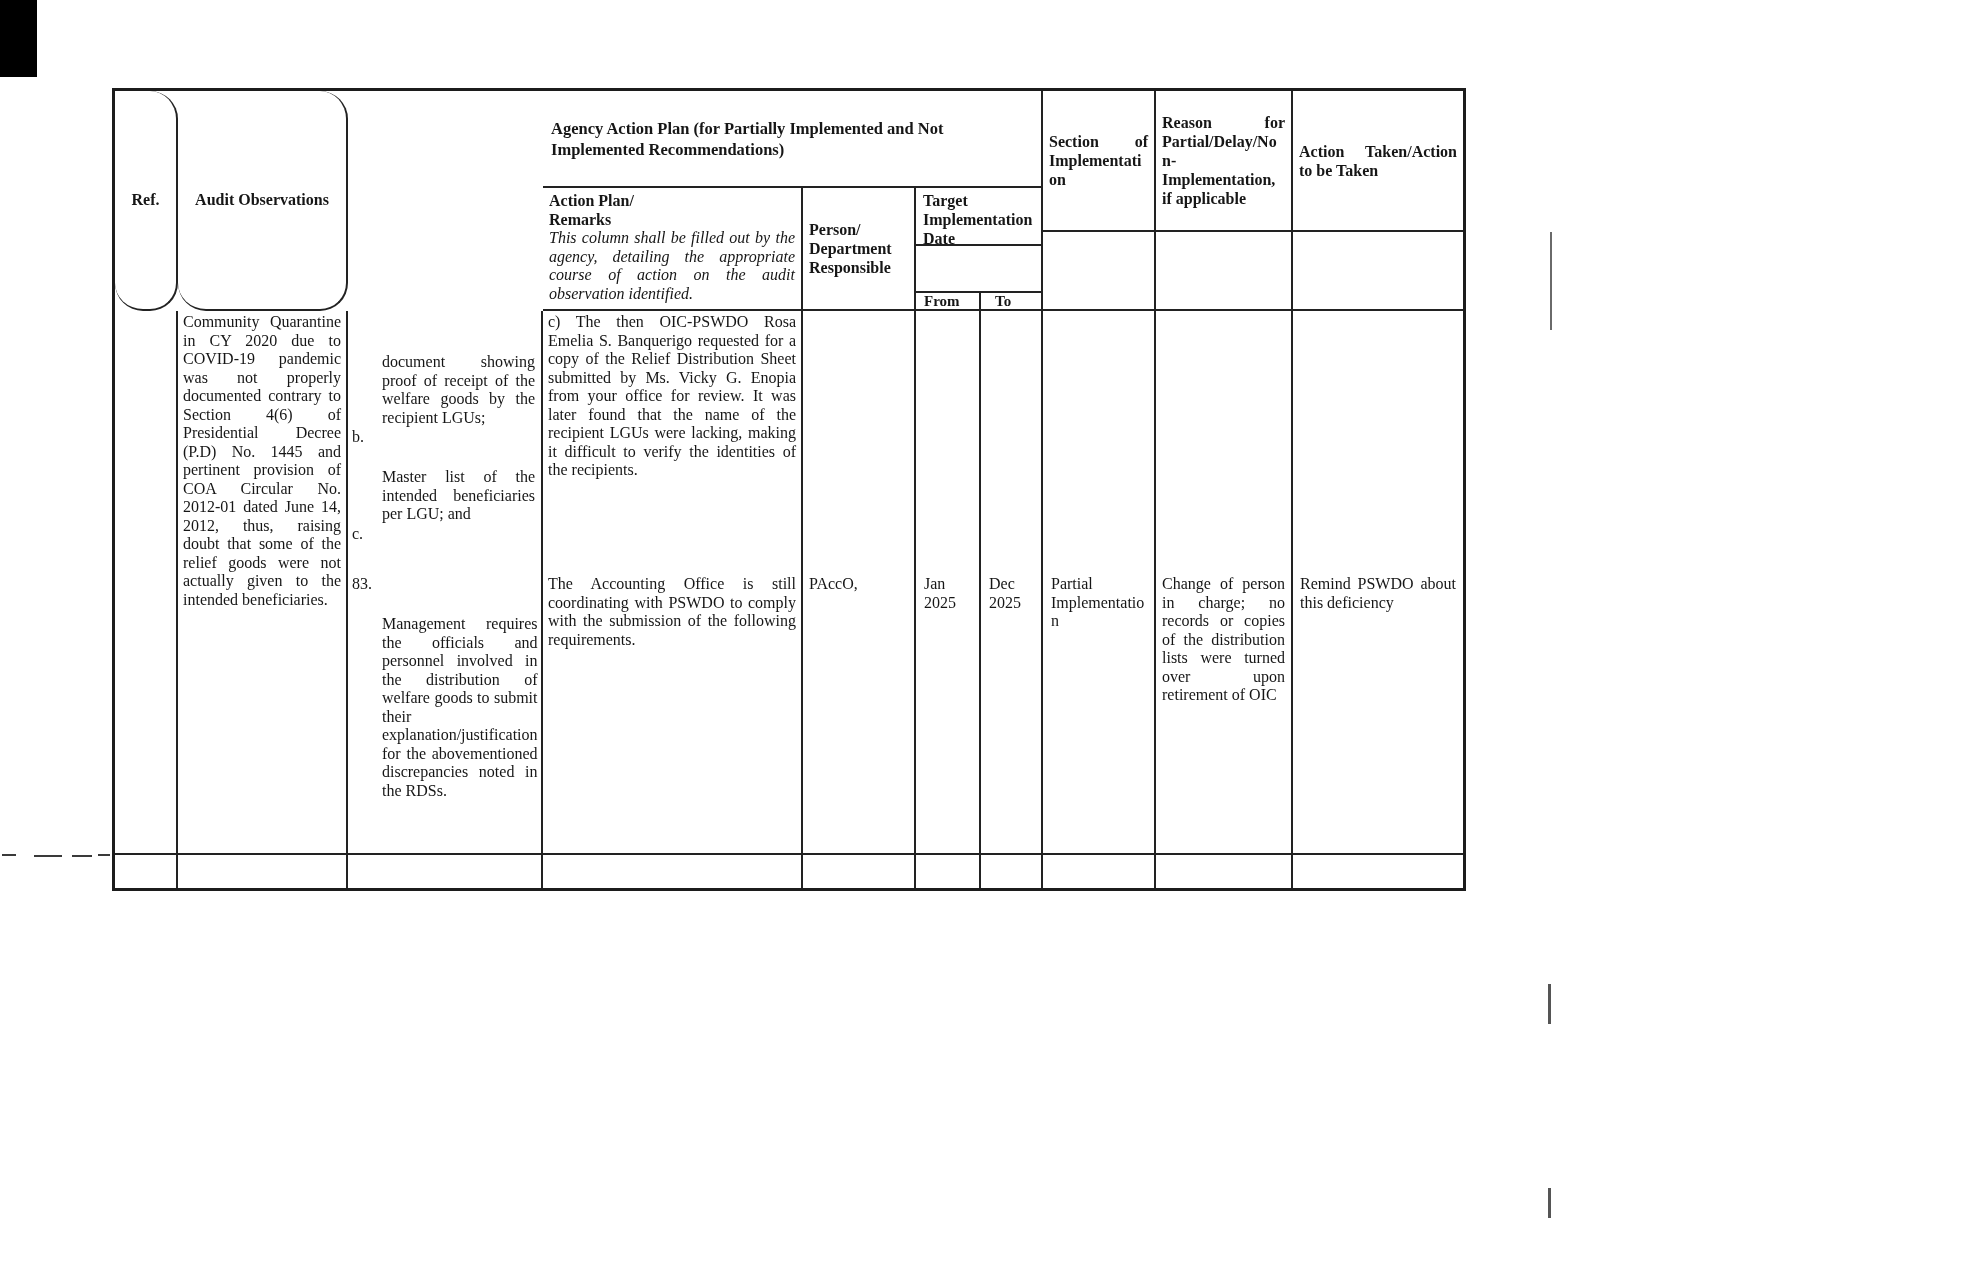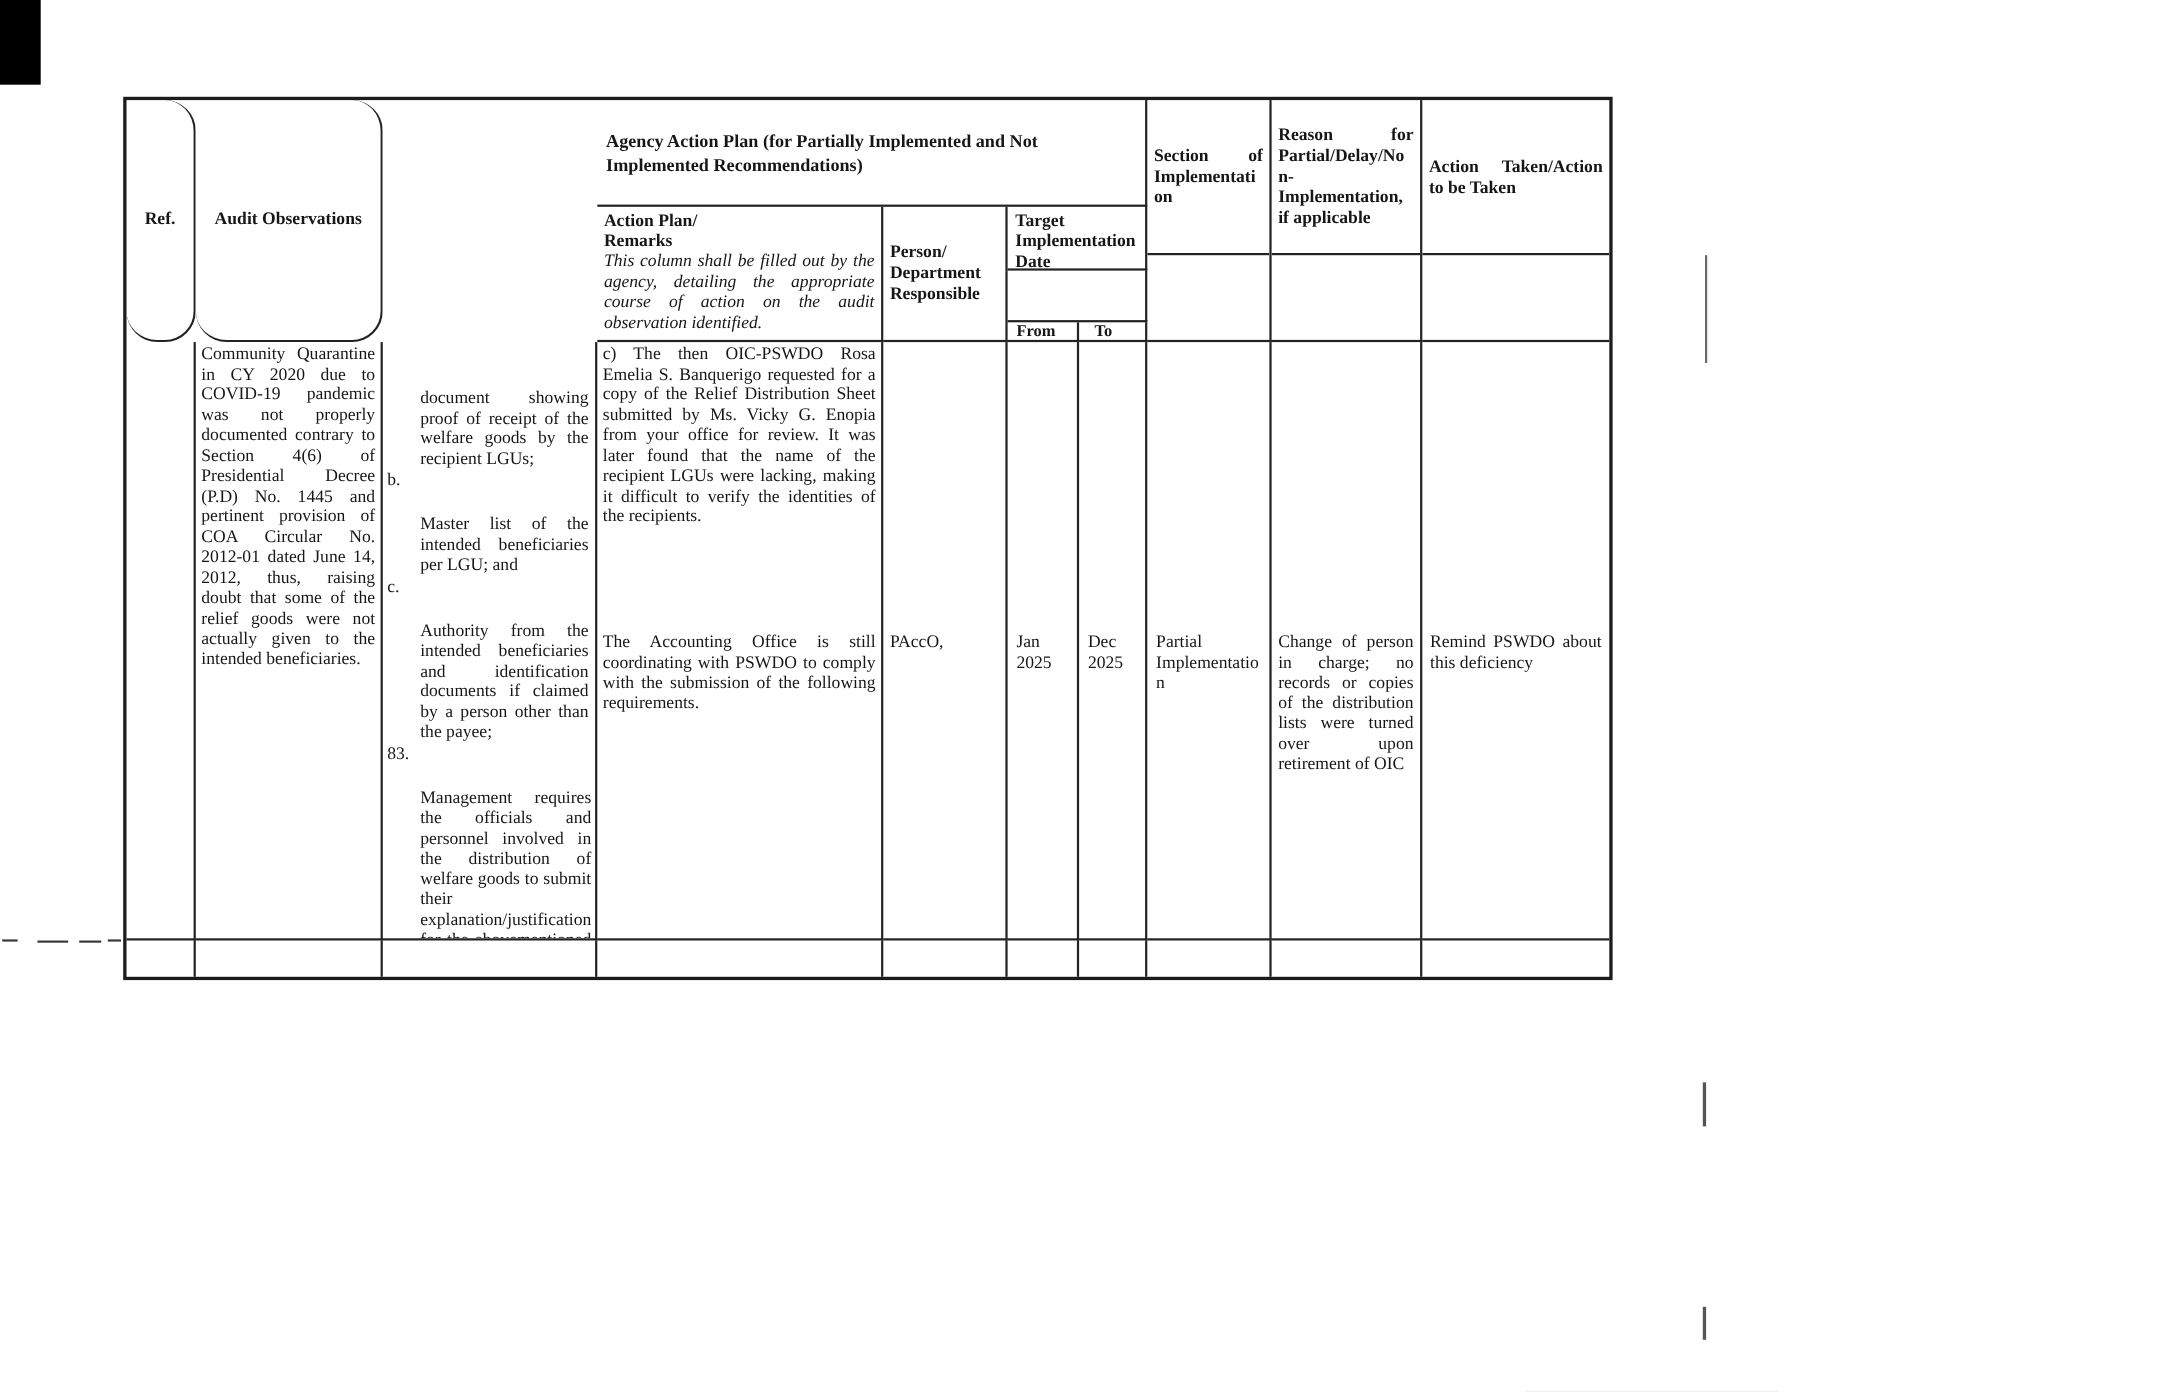--- a/index.html
+++ b/index.html
@@ -146,21 +146,20 @@
         <div class="rec-item">
           <span class="rec-label"></span>
           <div class="rec-text">document showing proof of receipt of the welfare goods by the recipient LGUs;</div>
         </div>
         <div class="rec-item">
           <span class="rec-label">b.</span>
           <div class="rec-text">Master list of the intended beneficiaries per LGU; and</div>
         </div>
         <div class="rec-item">
           <span class="rec-label">c.</span>
-          <div class="rec-text">Authority from the intended beneficiaries and identification documents if claimed by a person other than the payee;</div>
         </div>
       </div>
       <div class="rec-item">
         <span class="rec-label">83.</span>
         <div class="rec-text">Management requires the officials and personnel involved in the distribution of welfare goods to submit their explanation/justification for the abovementioned discrepancies noted in the RDSs.</div>
       </div>
     </div>
 
     <div class="c d d-ap">
       <div class="band1 just">c) The then OIC-PSWDO Rosa Emelia S. Banquerigo requested for a copy of the Relief Distribution Sheet submitted by Ms. Vicky G. Enopia from your office for review. It was later found that the name of the recipient LGUs were lacking, making it difficult to verify the identities of the recipients.</div>

